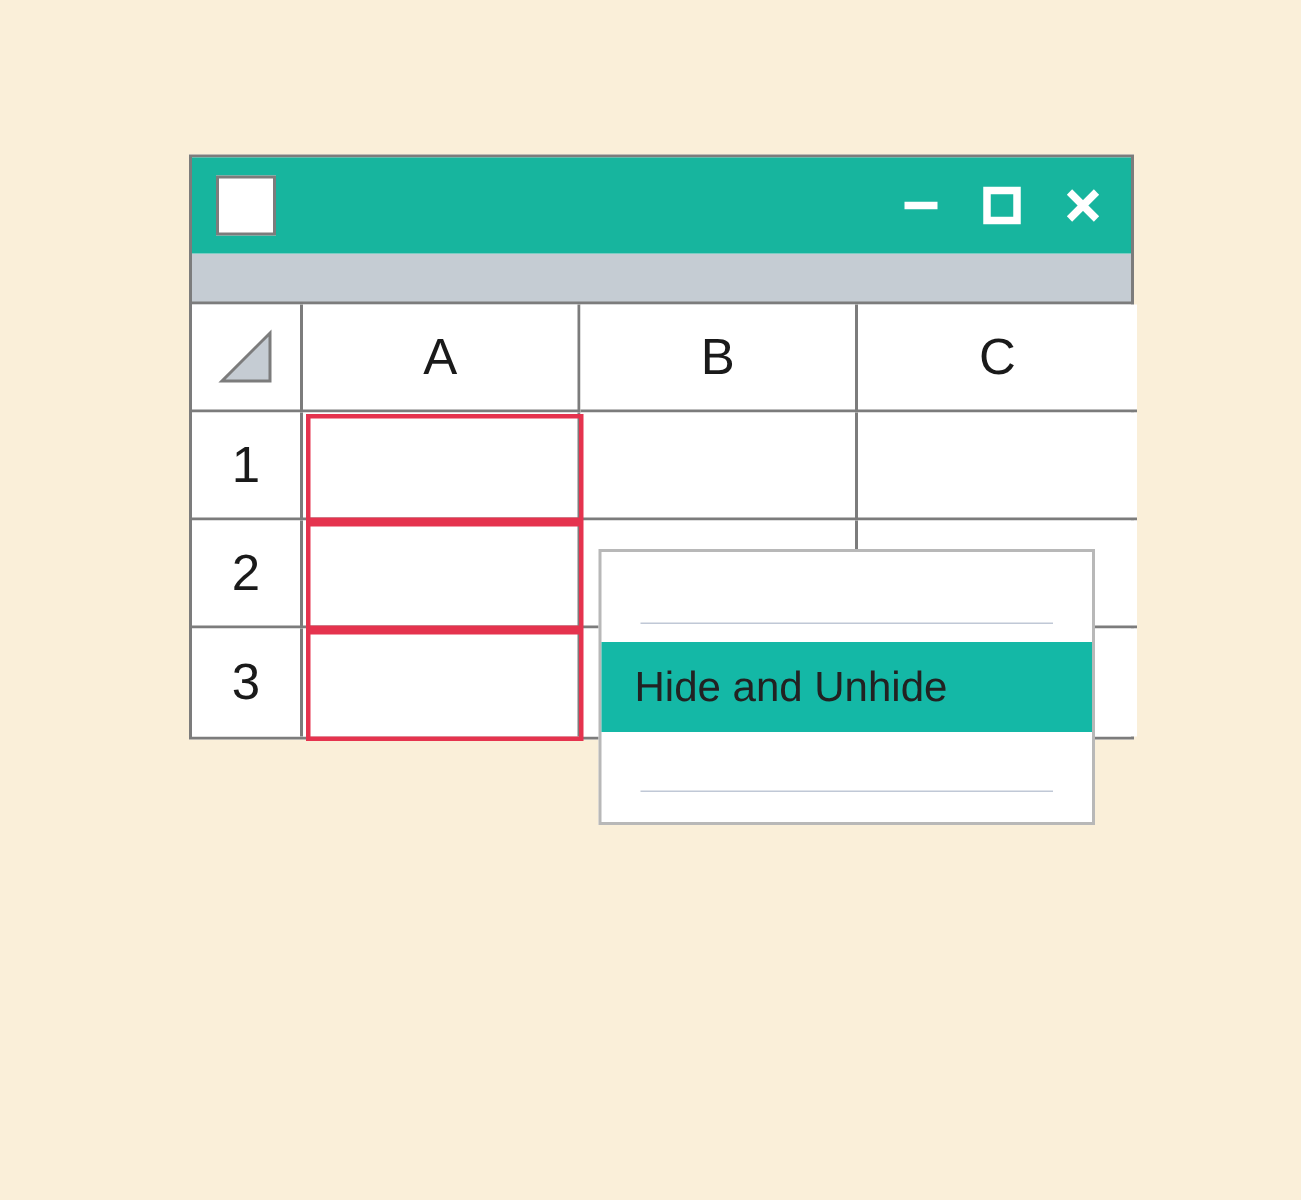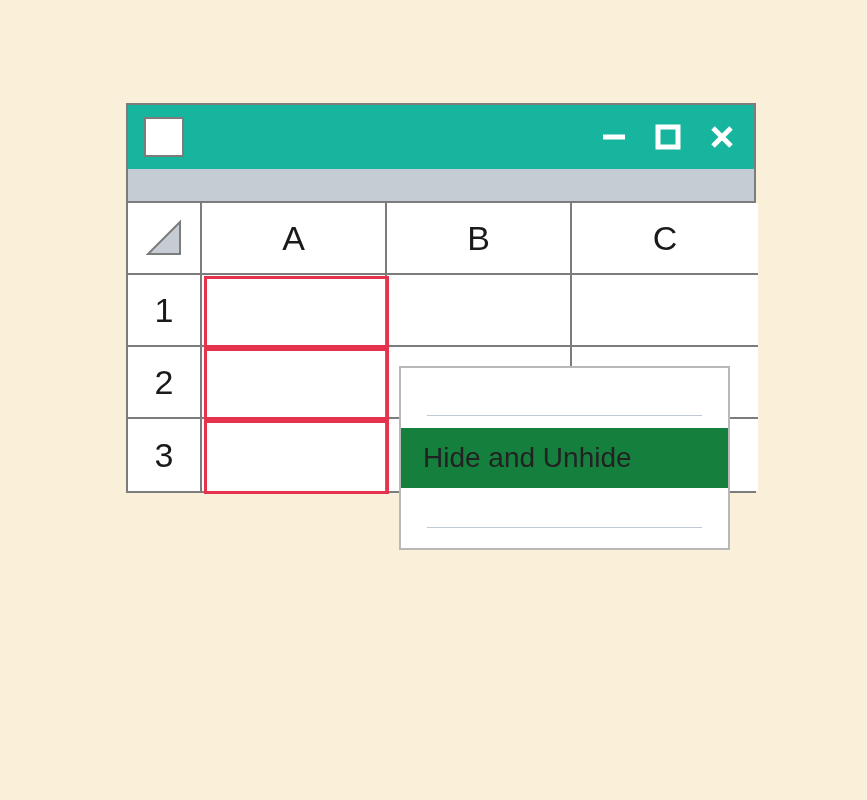--- a/index.html
+++ b/index.html
@@ -95,21 +95,21 @@
   }
   .menu-item {
     height: 60px;
     display: flex;
     align-items: center;
     padding: 0 22px;
     font-size: 28px;
     color: #222;
   }
   .menu-item.highlighted {
-    background: #15803d;
+    background: #14b8a6;
   }
   .menu-item.ghost {
     position: relative;
   }
   .menu-item.ghost::after {
     content: "";
     position: absolute;
     left: 26px;
     right: 26px;
     height: 1px;

